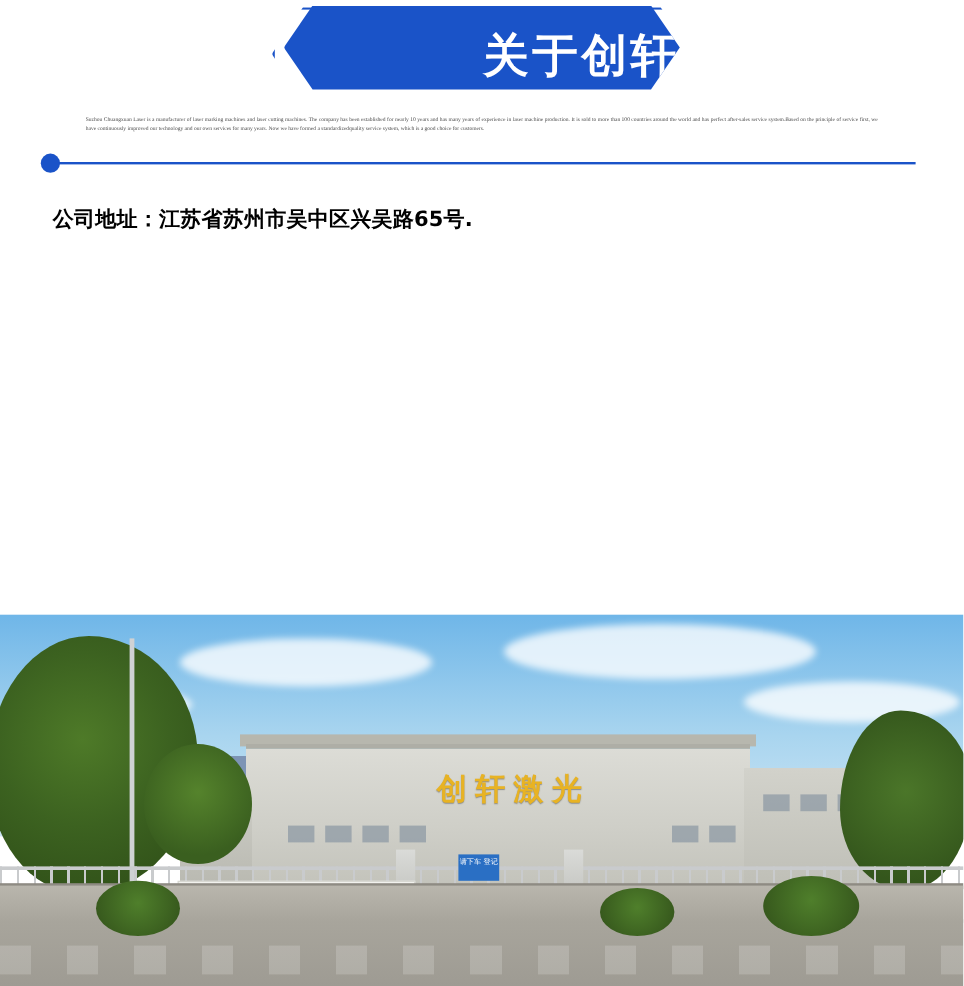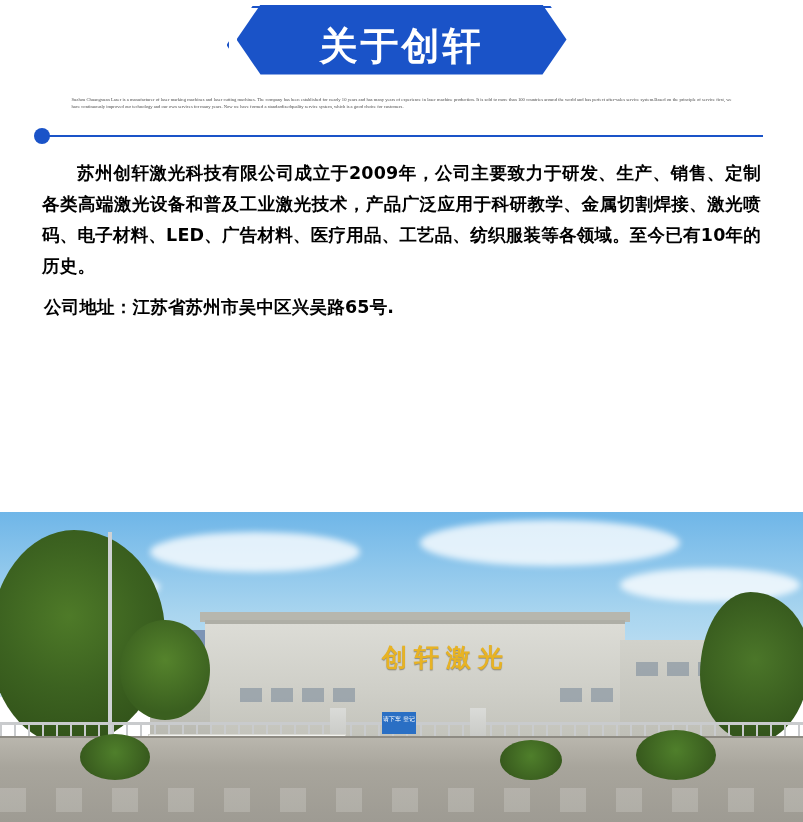--- a/index.html
+++ b/index.html
@@ -29,21 +29,21 @@
     align-items: center;
     justify-content: center;
   }
   .banner {
     position: relative;
     width: 330px;
     height: 83px;
     background: #1a53c8;
     display: flex;
     align-items: center;
-    justify-content: center;
+    justify-content: flex-end;
     
     clip-path: polygon(24px 0, 306px 0, 330px 35px, 306px 70px, 24px 70px, 0 35px);
   }
   .banner-title {
     color: #ffffff;
     font-size: 38px;
     font-weight: bold;
     letter-spacing: 3px;
     line-height: 1;
     font-family: "DejaVu Sans", "Liberation Sans", sans-serif;
@@ -198,21 +198,21 @@
     left: 620px; top: 128px; width: 120px; height: 98px;
     background: linear-gradient(#d2d2cb 0%, #bfbfb7 100%);
   }
   .bld-left-wing {
     position: absolute;
     left: 150px; top: 150px; width: 60px; height: 76px;
     background: linear-gradient(#cdcdc6 0%, #b9b9b1 100%);
   }
   .sign-panel {
     position: absolute;
-    left: 348px; top: 128px;
+    left: 330px; top: 128px;
     width: 196px; height: 34px;
     display: flex; align-items: center; justify-content: center;
   }
   .sign-text {
     color: #e8b323;
     font-size: 25px;
     font-weight: bold;
     letter-spacing: 7px;
     text-shadow: 0 1px 1px rgba(0,0,0,0.35);
     font-family: "DejaVu Sans", "Liberation Sans", sans-serif;
@@ -334,21 +334,20 @@
   </div>
 
   <div class="eng-block">Suzhou Chuangxuan Laser is a manufacturer of laser marking machines and laser cutting machines. The company has been established for nearly 10 years and has many years of experience in laser machine production. It is sold to more than 100 countries around the world and has perfect after-sales service system.Based on the principle of service first, we have continuously improved our technology and our own services for many years. Now we have formed a standardizedquality service system, which is a good choice for customers.</div>
 
   <div class="divider">
     <div class="line"></div>
     <div class="dot"></div>
   </div>
 
   <div class="content">
-    <p class="para">苏州创轩激光科技有限公司成立于2009年，公司主要致力于研发、生产、销售、定制各类高端激光设备和普及工业激光技术，产品广泛应用于科研教学、金属切割焊接、激光喷码、电子材料、LED、广告材料、医疗用品、工艺品、纺织服装等各领域。至今已有10年的历史。</p>
     <p class="para addr">公司地址：江苏省苏州市吴中区兴吴路65号.</p>
   </div>
 
   <div class="photo">
     <div class="sky"></div>
     <div class="cloud c1"></div>
     <div class="cloud c2"></div>
     <div class="cloud c3"></div>
     <div class="cloud c4"></div>
 

